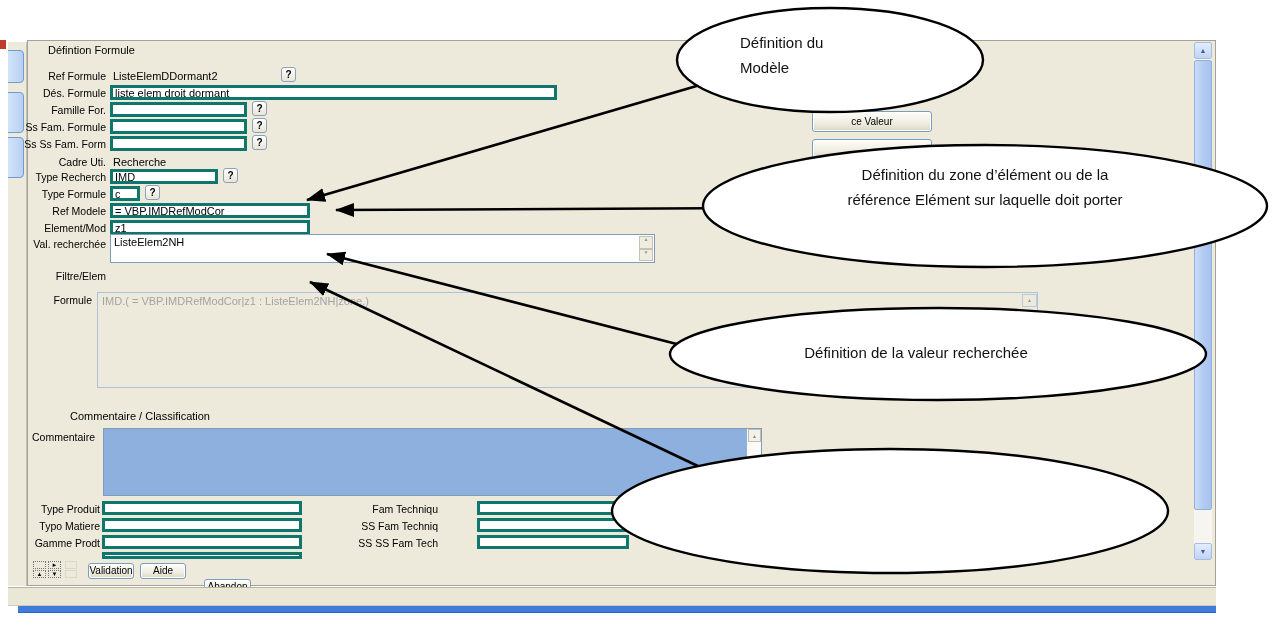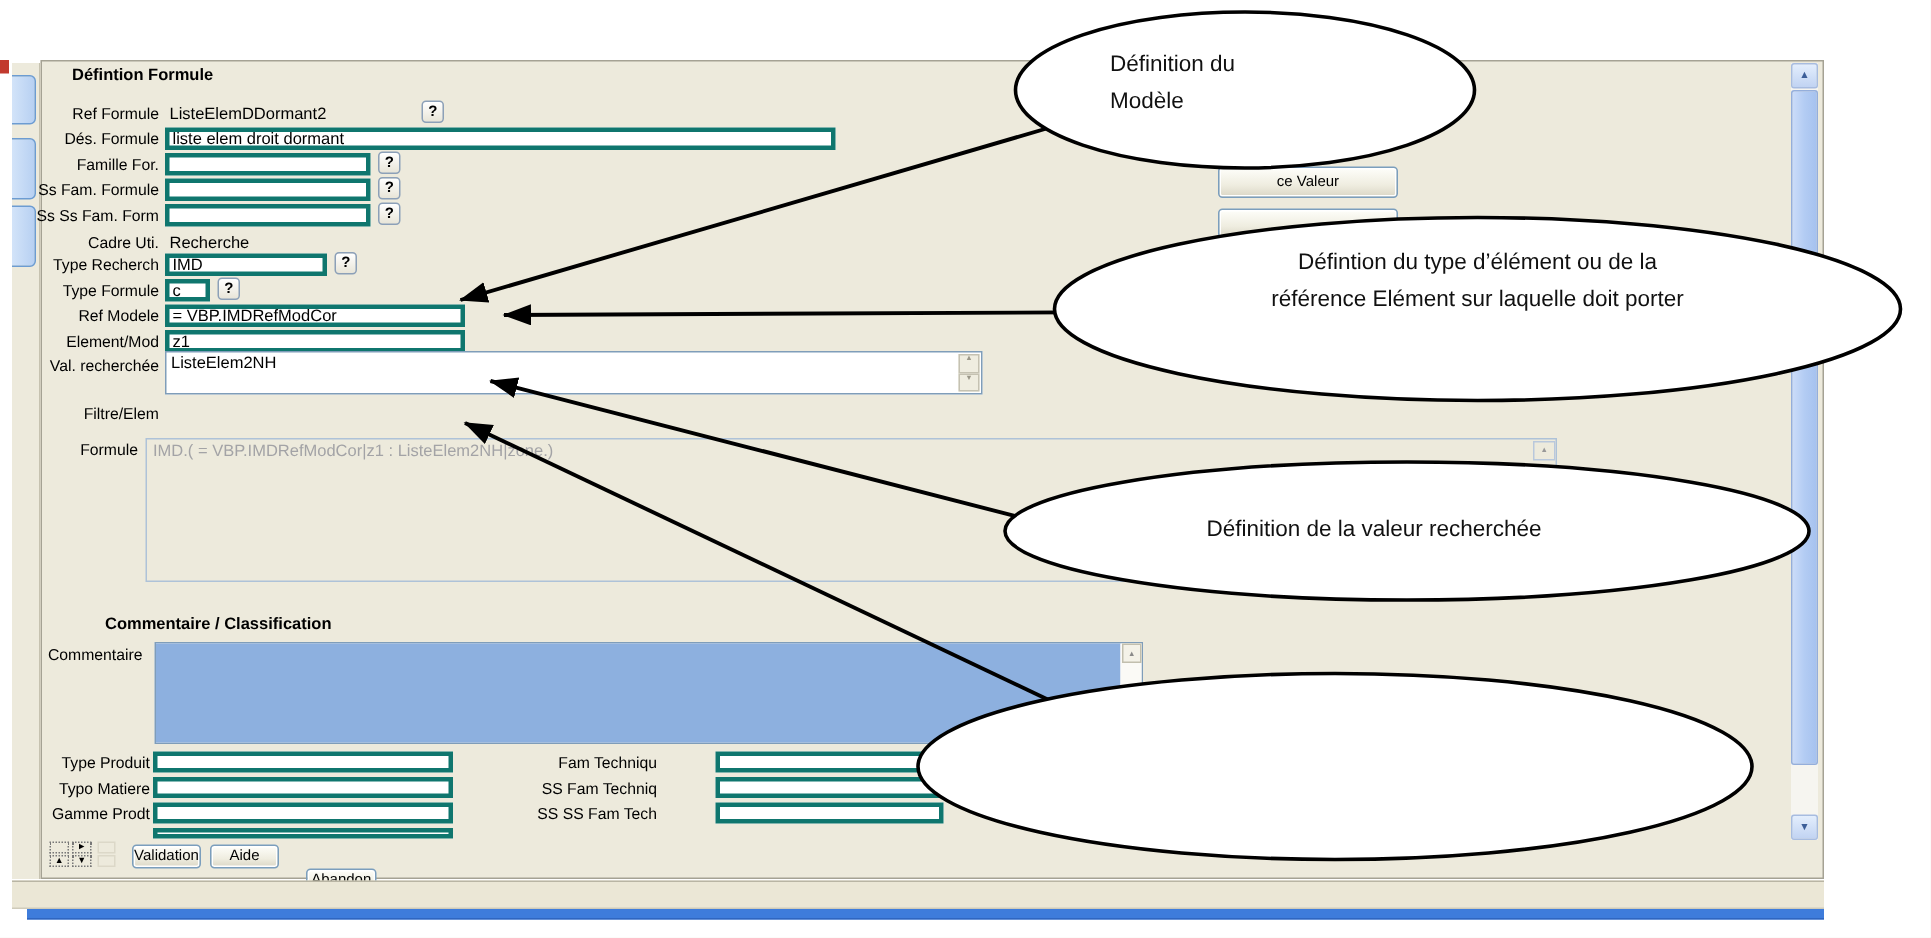--- a/index.html
+++ b/index.html
@@ -12,21 +12,21 @@
   #panel { left:27px; top:40px; width:1189px; height:546px;
            background:#EDEADC; border:1px solid #A5A294; }
   #leftstrip { left:8px; top:42px; width:19px; height:544px; background:#EDEADC;
                border-right:1px solid #C6C2B0; overflow:hidden; }
   .stripbtn { position:absolute; left:-6px; width:22px; border:1px solid #6C9CD2;
               border-radius:4px; background:linear-gradient(90deg,#DCEAFB,#B7D0F2); }
   #redmark { left:0; top:40px; width:6px; height:9px; background:#C23A2E; }
 
   .lbl { position:absolute; font-size:10.5px; color:#000; text-align:right; white-space:nowrap; }
   .val { position:absolute; font-size:11px; color:#000; white-space:nowrap; }
-  .secttitle { position:absolute; font-size:11px; font-weight:bold; color:#000; }
+  .secttitle { position:absolute; font-size:11px; font-weight:normal; color:#000; }
 
   .xpinput { position:absolute; height:15px; border:3px solid #0f766e; background:#fff;
              font-family:"Liberation Sans",sans-serif; font-size:11px; padding:0 2px; color:#000; }
   .xparea { position:absolute; border:1px solid #7F9DB9; background:#fff;
             font-size:11px; color:#000; padding:1px 3px; }
   .qbtn { position:absolute; width:15px; height:15px; border:1px solid #8CA0B8; border-radius:3px;
           background:linear-gradient(#FFFFFF,#E8E5D8); font-size:10px; font-weight:bold;
           text-align:center; line-height:13px; color:#000; }
   .xpbtn { position:absolute; height:16px; border:1px solid #7B9EBD; border-radius:3px;
            background:linear-gradient(#FEFEFA,#EFEDE0 60%,#DBD7C6);
@@ -199,20 +199,20 @@
     <ellipse cx="985" cy="206" rx="282" ry="61" fill="#fff" stroke="#000" stroke-width="2.4"></ellipse>
     <ellipse cx="938" cy="354" rx="268" ry="46" fill="#fff" stroke="#000" stroke-width="2.4"></ellipse>
     <ellipse cx="890" cy="511" rx="278" ry="62" fill="#fff" stroke="#000" stroke-width="2.4"></ellipse>
   </svg>
 
   <div class="callout-text" style="left:740px;top:30px;">
     <div>Définition du</div>
     <div>Modèle</div>
   </div>
   <div class="callout-text centered" style="left:705px;top:162px;width:560px;">
-    <div>Défintion du type d’élément ou de la</div>
+    <div>Définition du zone d’élément ou de la</div>
     <div>référence Elément sur laquelle doit porter</div>
   </div>
   <div class="callout-text centered" style="left:673px;top:340px;width:450px;padding-left:36px;">
     <div>Définition de la valeur recherchée</div>
   </div>
 
 </div>
 
 </body></html>

